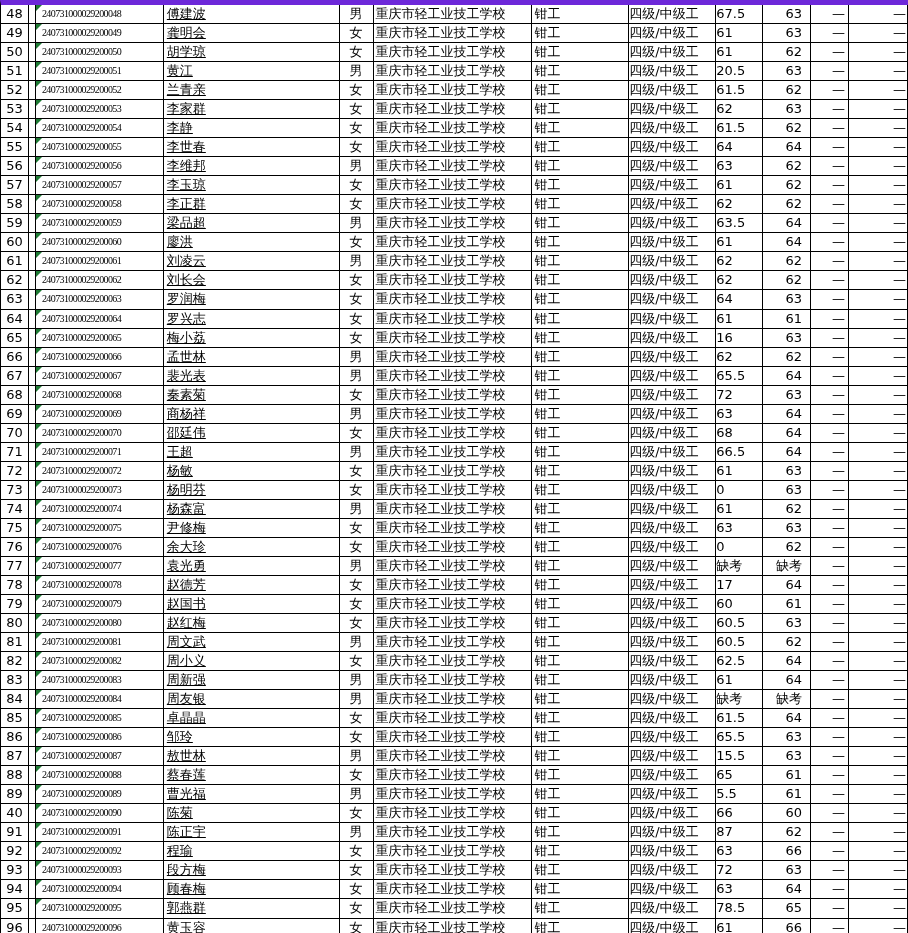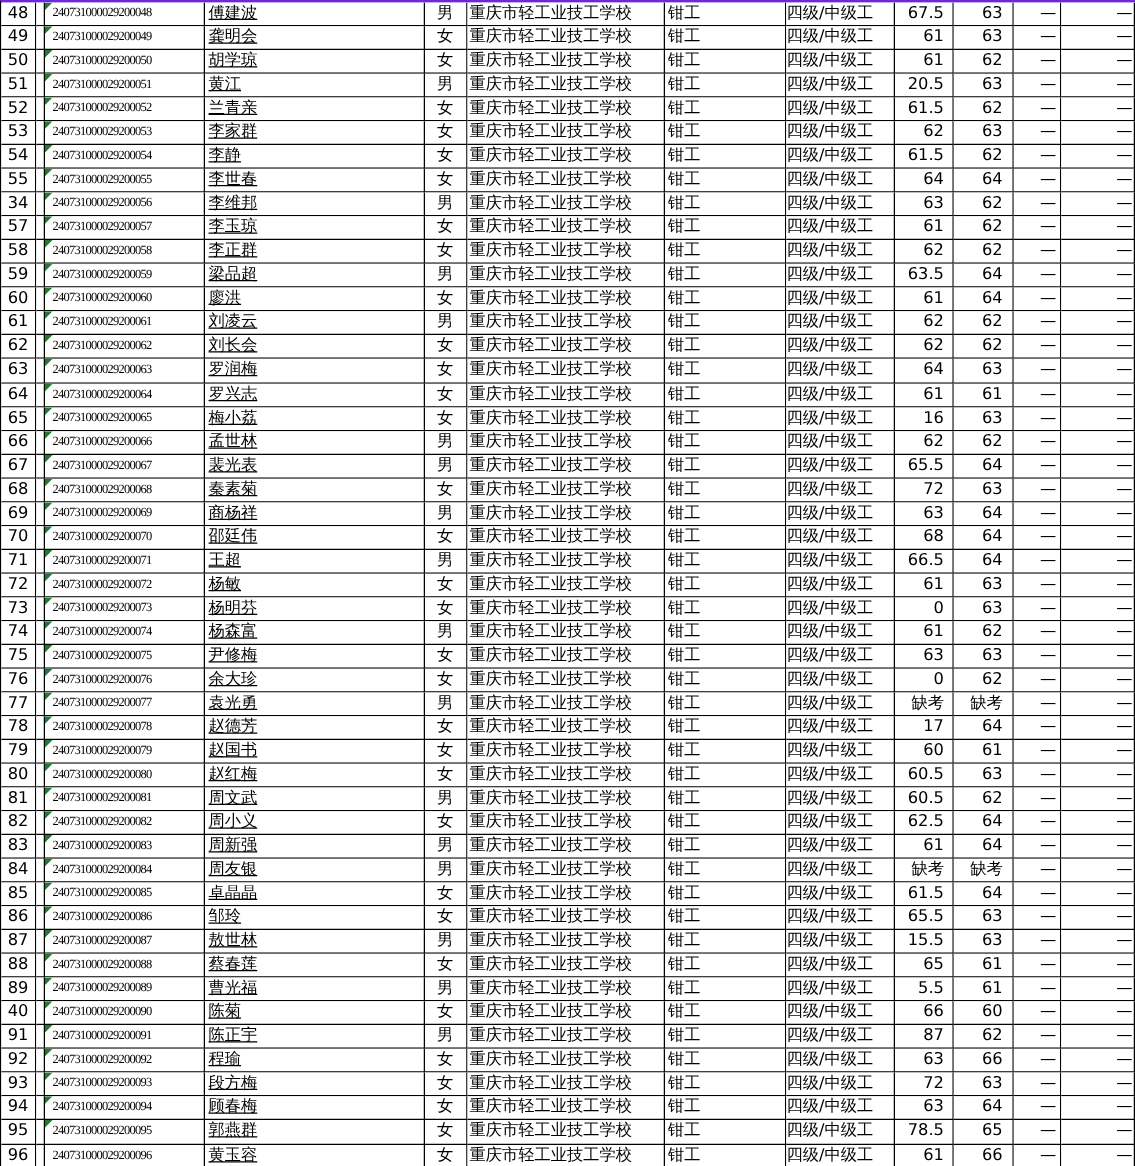--- a/index.html
+++ b/index.html
@@ -1,38 +1,38 @@
 <!DOCTYPE html>
 <html><head>
 <meta charset="utf-8">
 <style>
   html,body{margin:0;padding:0;background:#ffffff;}
   body{font-family:"DejaVu Sans",sans-serif;color:#000;}
   .sheet{
     width:908px;height:933px;overflow:hidden;
-    border-top:2px solid #6d28d9;border-left:1px solid #000;
+    border-top:5px solid #6d28d9;border-left:1px solid #000;
     box-sizing:border-box;background:#fff;
   }
   .row{display:flex;height:19.04px;box-sizing:border-box;}
   .c{
     box-sizing:border-box;height:100%;
     border-right:1px solid #000;border-bottom:1px solid #000;
     font-size:13px;line-height:18px;
     white-space:nowrap;overflow:hidden;position:relative;
     background:#fff;
   }
   .c-no{width:28px;text-align:center;}
   .c-narrow{width:7px;}
   .c-id{width:128px;padding-left:6px;font-family:Liberation Serif, serif;font-size:10px;letter-spacing:-0.6px;}
   .c-name{width:176px;padding-left:3px;text-decoration:underline;}
   .c-gender{width:34px;text-align:center;}
   .c-school{width:159px;padding-left:2px;}
   .c-job{width:97px;padding-left:2px;}
   .c-level{width:87px;text-align:left;}
-  .c-score1{width:47px;text-align:right;padding-right:7px;}
+  .c-score1{width:47px;text-align:left;padding-right:7px;}
   .c-score2{width:48px;text-align:right;padding-right:8px;}
   .c-dash1{width:38px;text-align:right;padding-right:3px;}
   .c-dash2{width:59px;text-align:right;padding-right:1px;}
   .tri{
     position:absolute;top:0;left:0;width:0;height:0;
     border-top:6px solid #1E7B34;border-right:6px solid transparent;
   }
 </style>
 </head>
 <body>
@@ -168,21 +168,21 @@
     <div class="c c-gender">女</div>
     <div class="c c-school">重庆市轻工业技工学校</div>
     <div class="c c-job">钳工</div>
     <div class="c c-level">四级/中级工</div>
     <div class="c c-score1">64</div>
     <div class="c c-score2">64</div>
     <div class="c c-dash1">—</div>
     <div class="c c-dash2">—</div>
   </div>
     <div class="row">
-    <div class="c c-no">34</div>
+    <div class="c c-no">56</div>
     <div class="c c-narrow"></div>
     <div class="c c-id">
       <span class="tri"></span>
       <span>240731000029200056</span>
     </div>
     <div class="c c-name">李维邦</div>
     <div class="c c-gender">男</div>
     <div class="c c-school">重庆市轻工业技工学校</div>
     <div class="c c-job">钳工</div>
     <div class="c c-level">四级/中级工</div>

